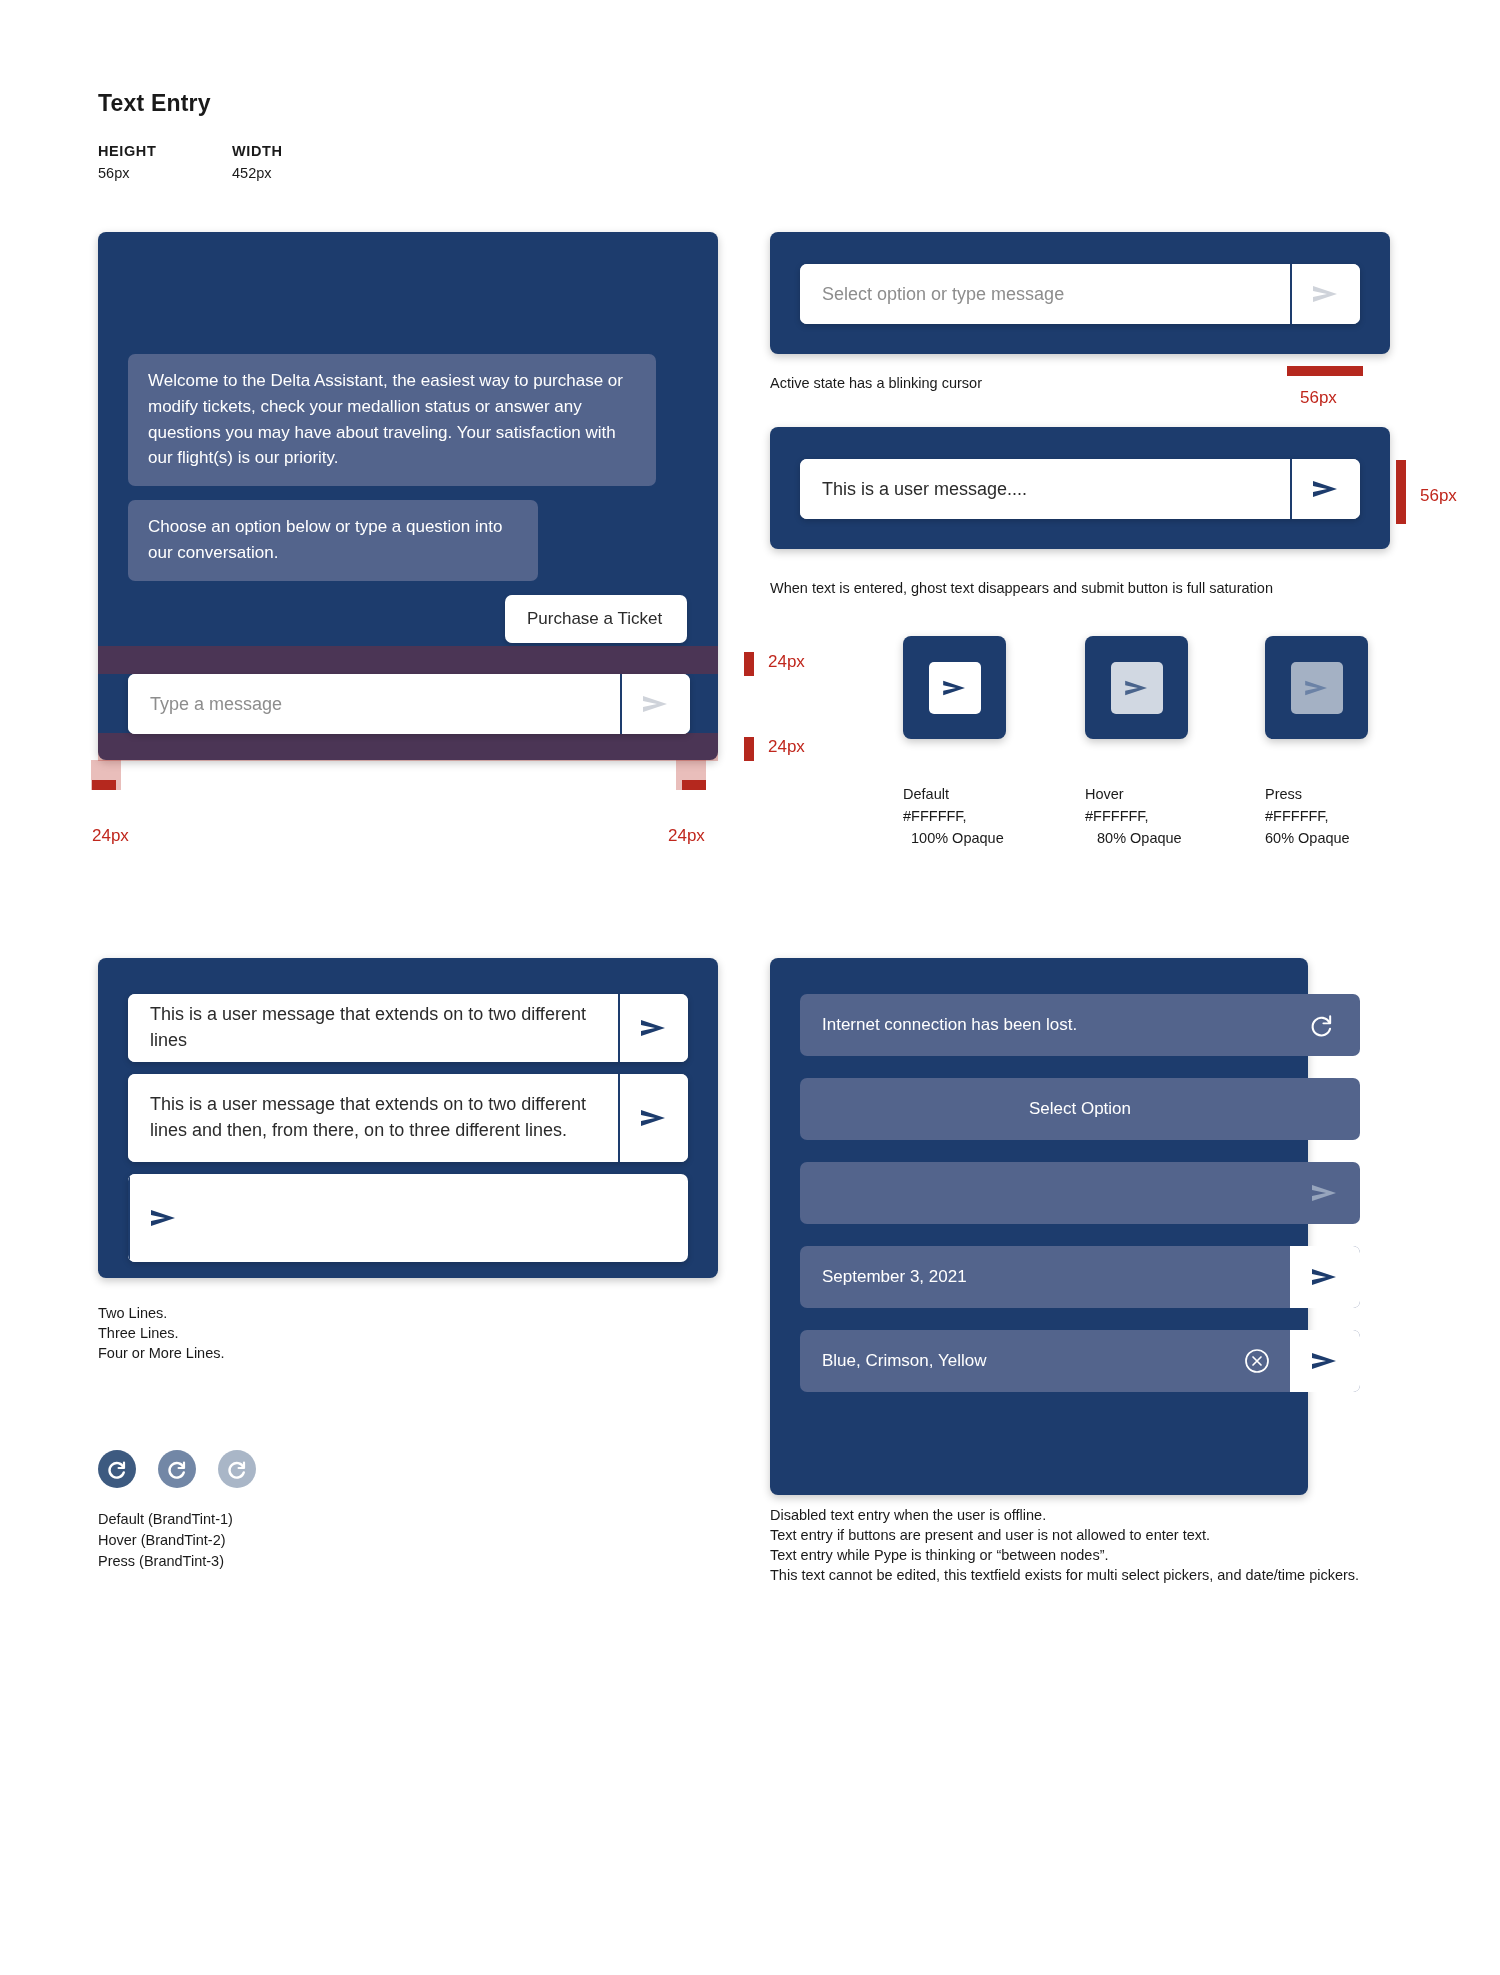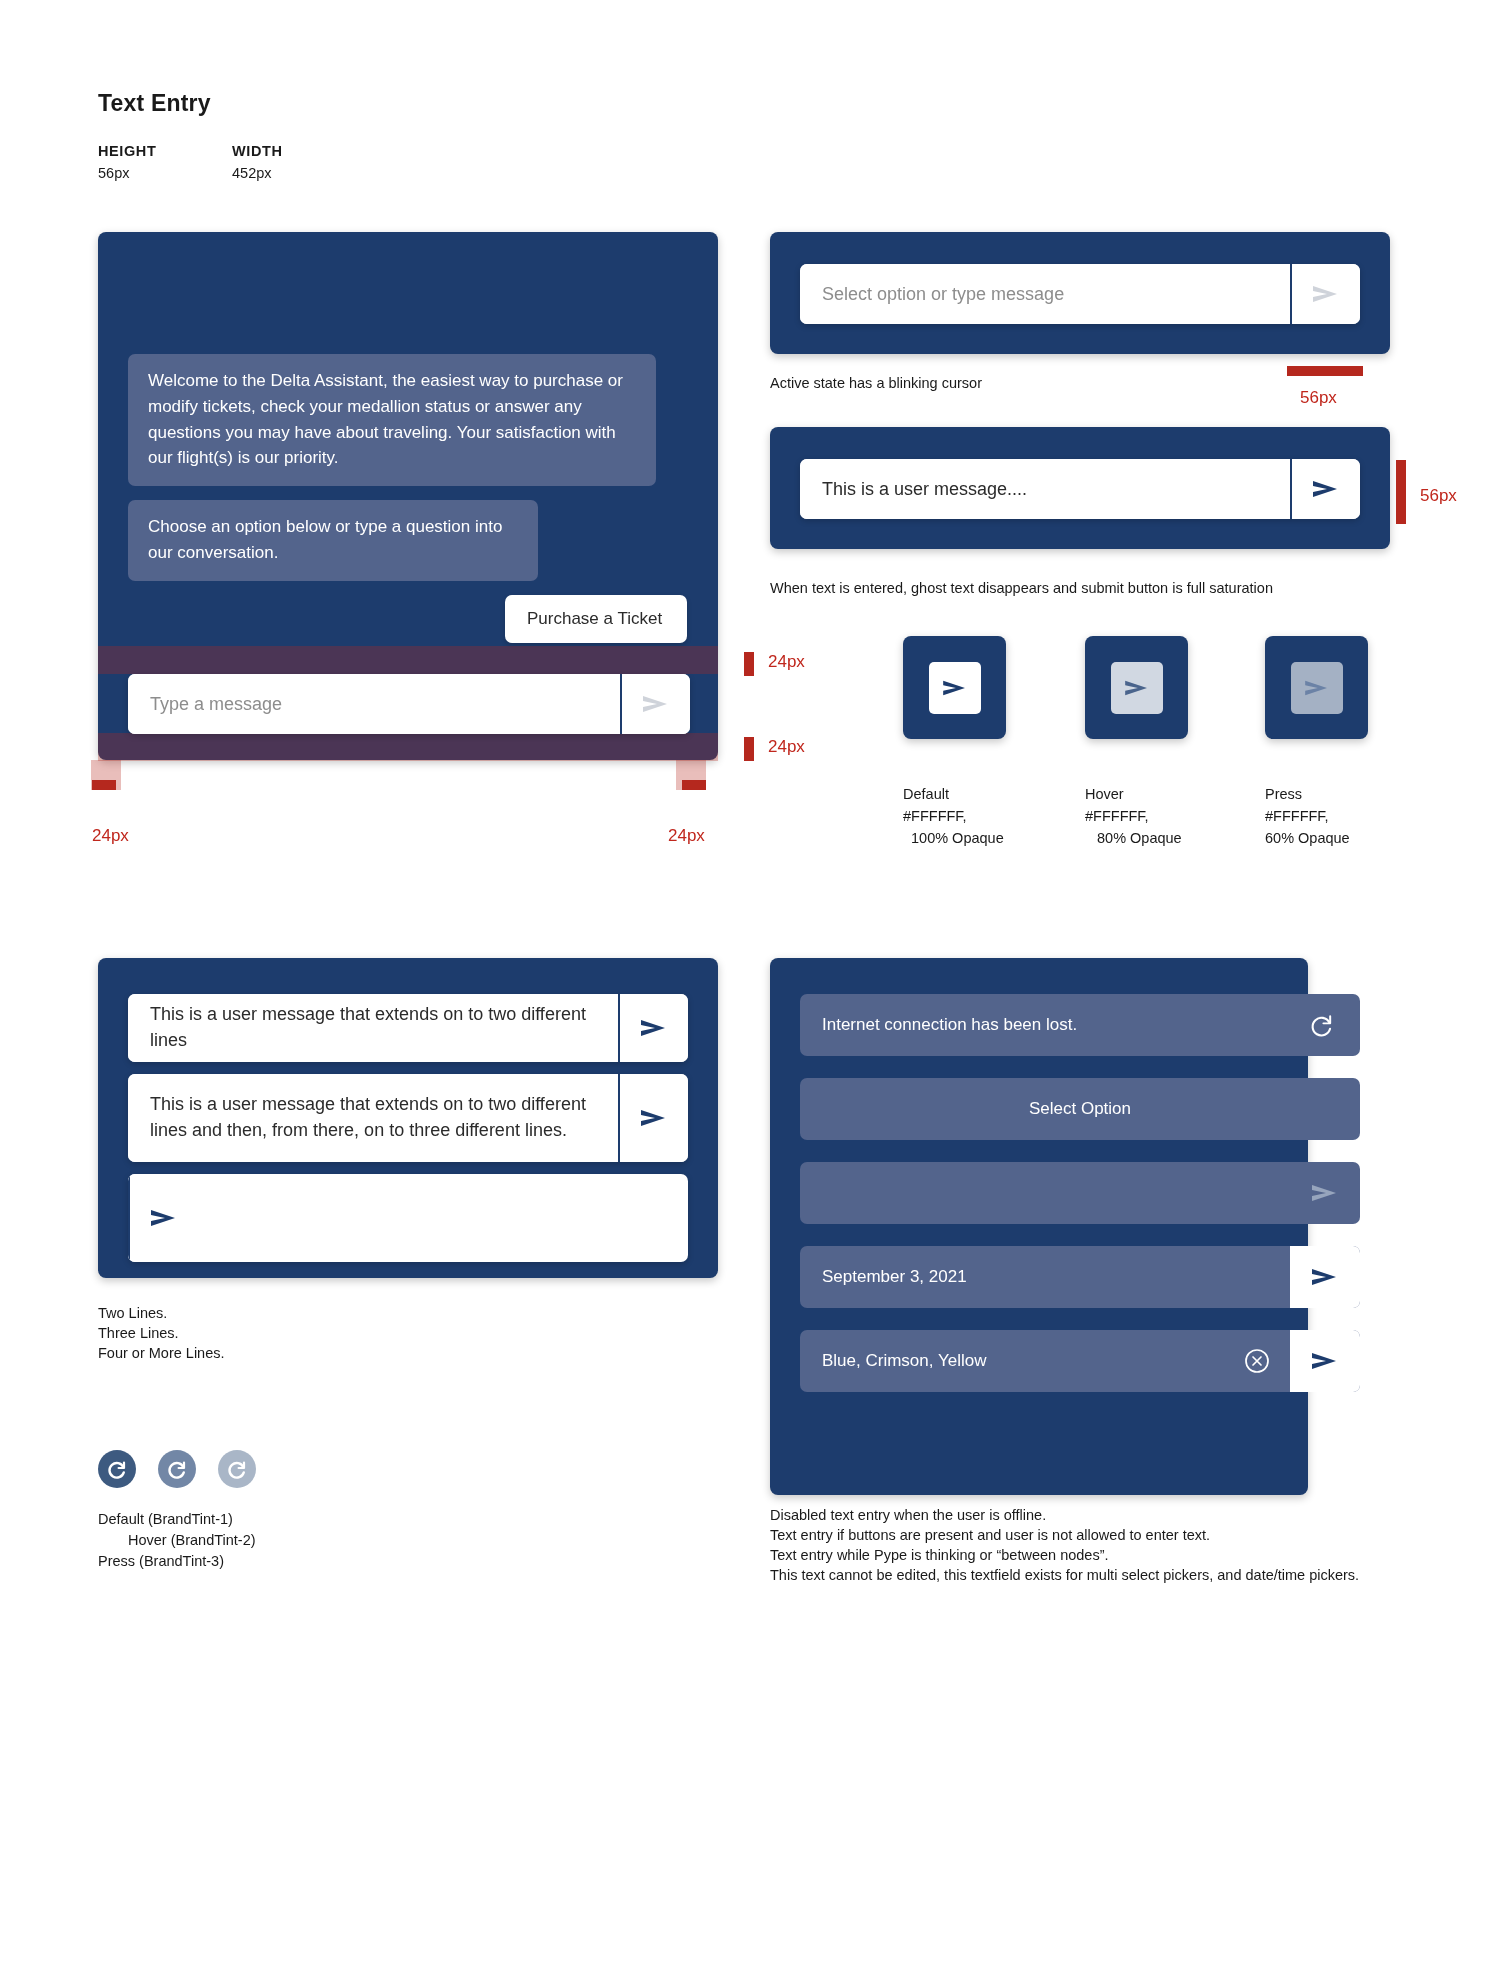--- a/index.html
+++ b/index.html
@@ -264,21 +264,21 @@
     </svg>
   </div>
   <div class="spinner" style="left:218px; top:1450px; background:#a9b6c7;">
     <svg width="24" height="24" viewBox="0 0 24 24">
       <path d="M19 5.5 L19 11 L13.6 11" fill="none" stroke="#ffffff" stroke-width="2.2" stroke-linecap="round" stroke-linejoin="round"></path>
       <path d="M18.4 10.2 A7.3 7.3 0 1 0 18.8 15.4" fill="none" stroke="#ffffff" stroke-width="2.4" stroke-linecap="round"></path>
     </svg>
   </div>
 
   <div class="caption" style="left:98px; top:1508px;">Default (BrandTint-1)</div>
-  <div class="caption" style="left:98px; top:1529px;margin-left:30px;">Hover (BrandTint-2)</div>
+  <div class="caption" style="left:98px; top:1529px;">Hover (BrandTint-2)</div>
   <div class="caption" style="left:98px; top:1550px;">Press (BrandTint-3)</div>
 
   <div class="panel" style="left:770px; top:958px; width:538px; height:537px;">
 
     <div class="row-flat" style="left:30px; top:36px; width:560px; height:62px;">
       <div style="flex:1; padding:0 22px;">Internet connection has been lost.</div>
       <div style="padding-right:24px; display:flex; align-items:center;">
         <svg width="28" height="28" viewBox="0 0 24 24">
           <path d="M19 4.5 L19 10.6 L13.2 10.6" fill="none" stroke="#ffffff" stroke-width="1.7" stroke-linecap="round" stroke-linejoin="round"></path>
           <path d="M18.3 9.9 A7.6 7.6 0 1 0 18.9 15.3" fill="none" stroke="#ffffff" stroke-width="1.8" stroke-linecap="round"></path>

